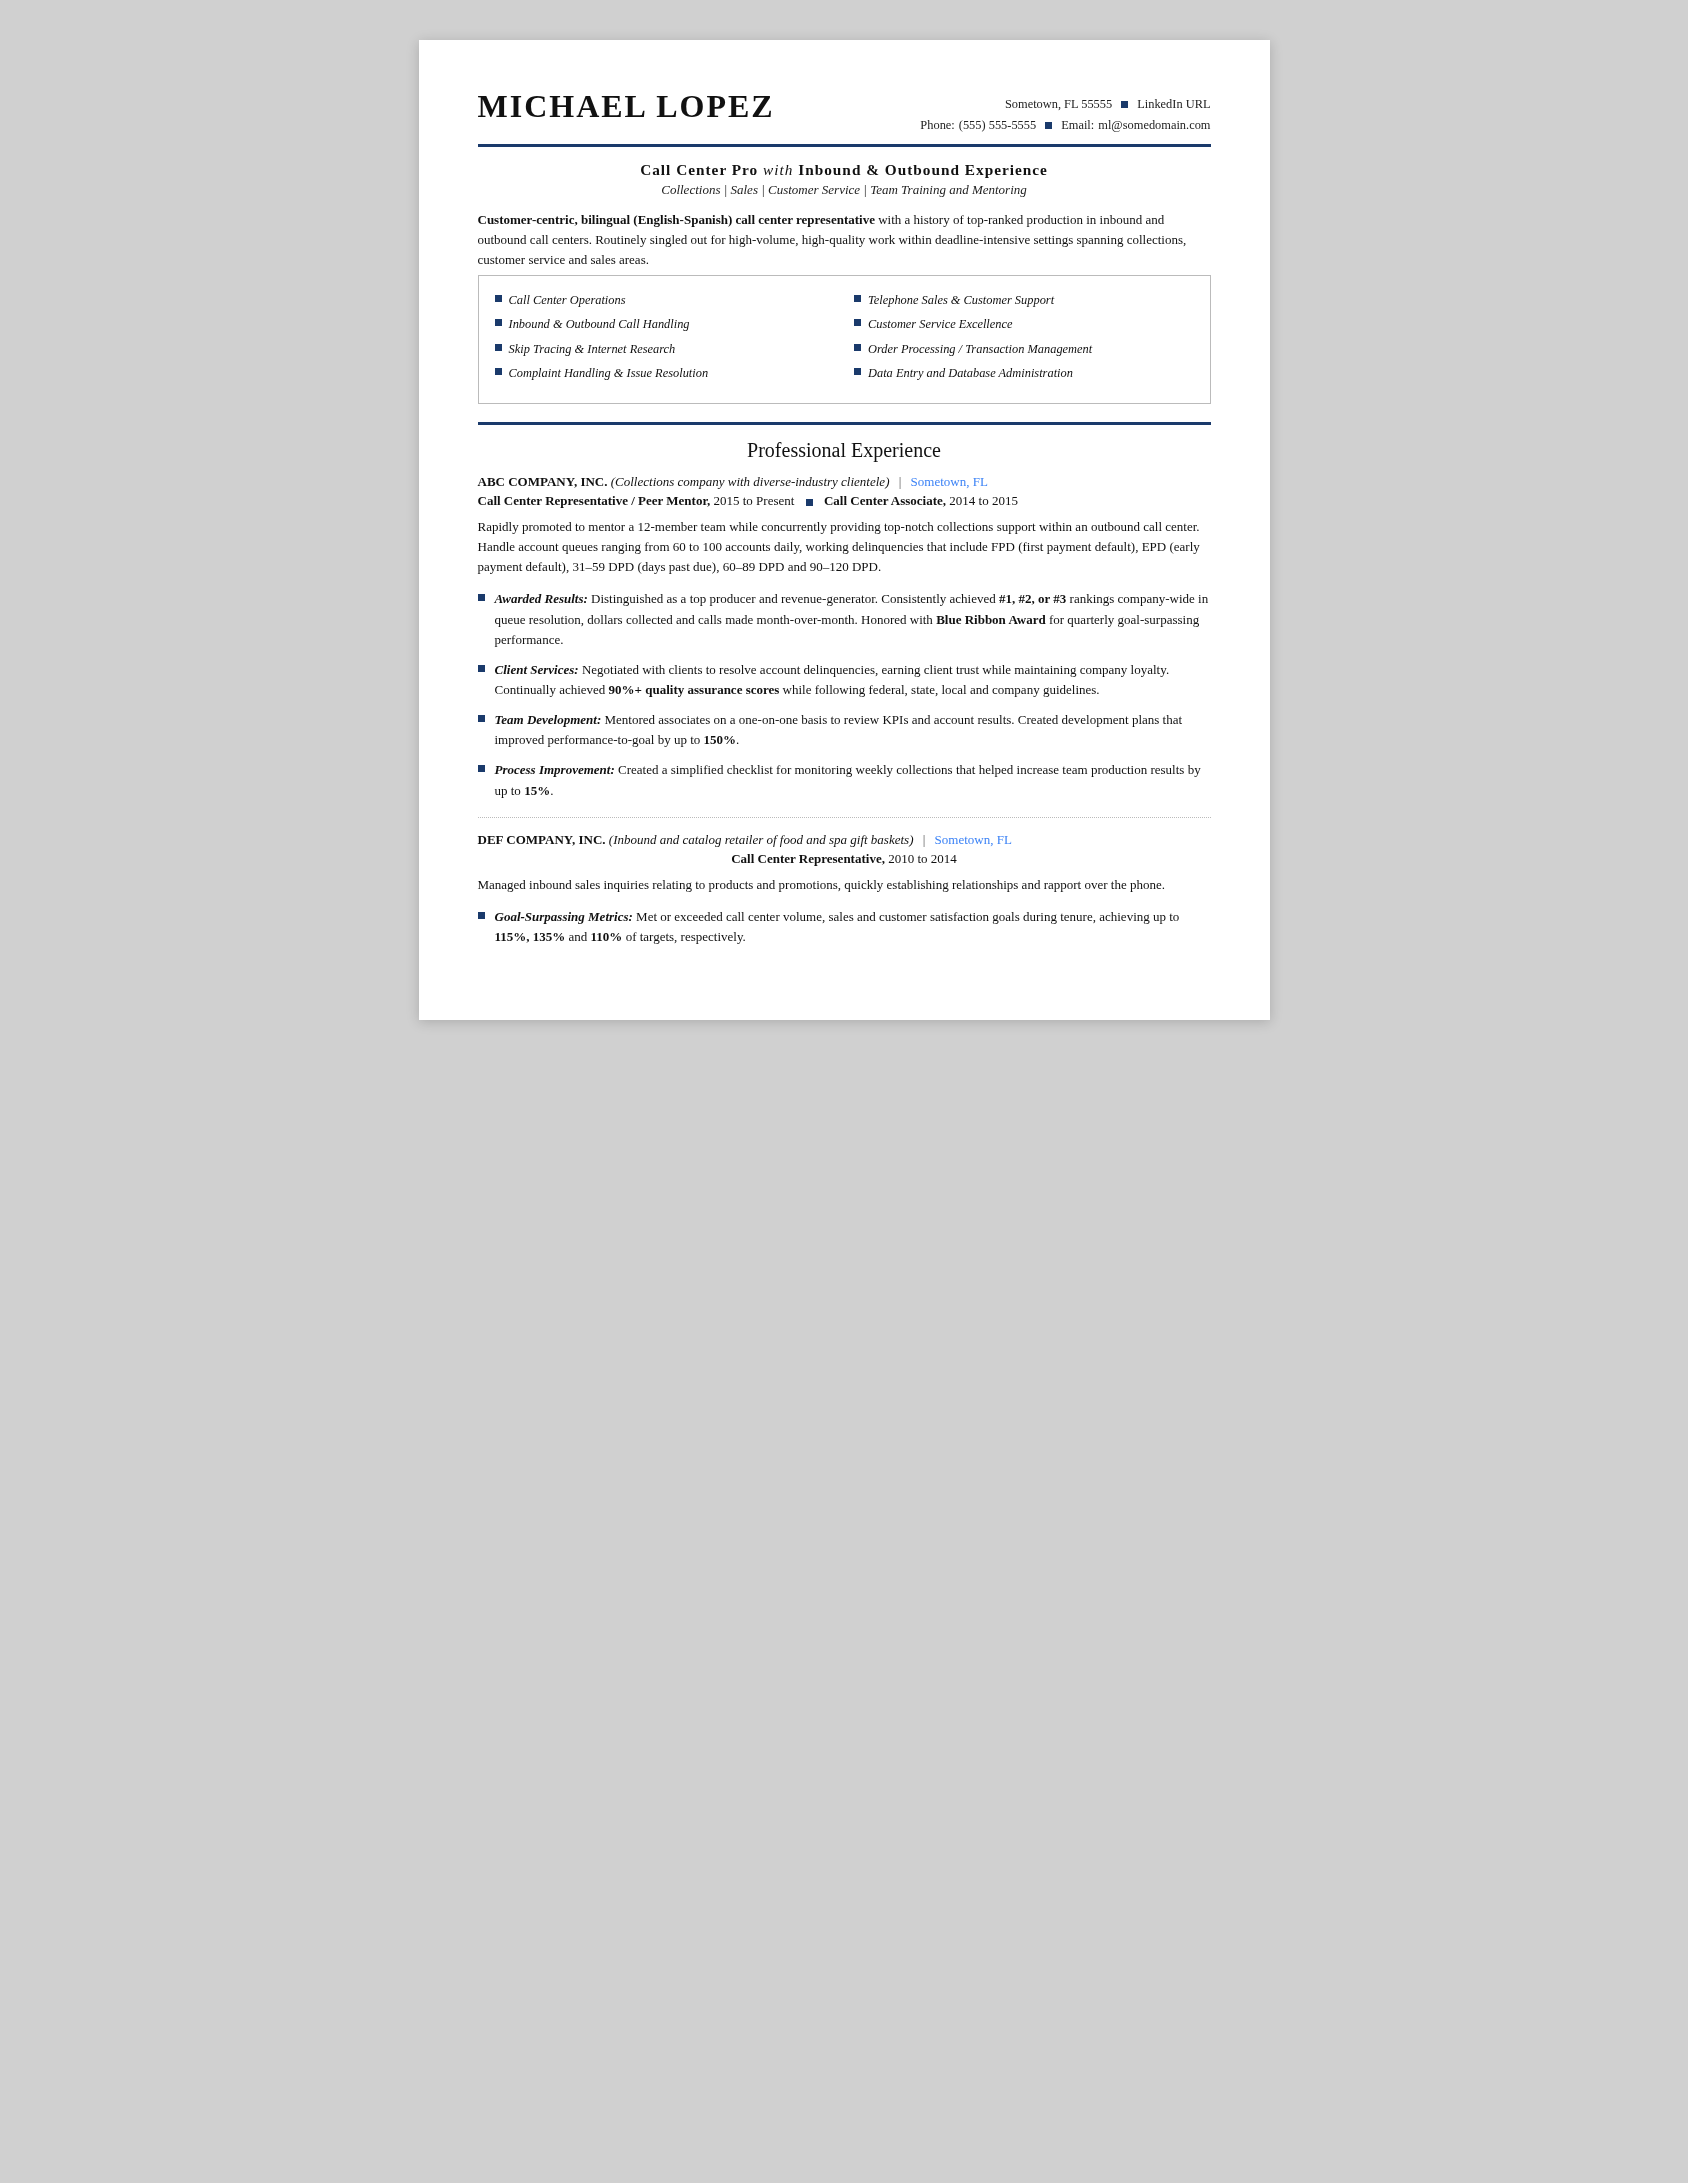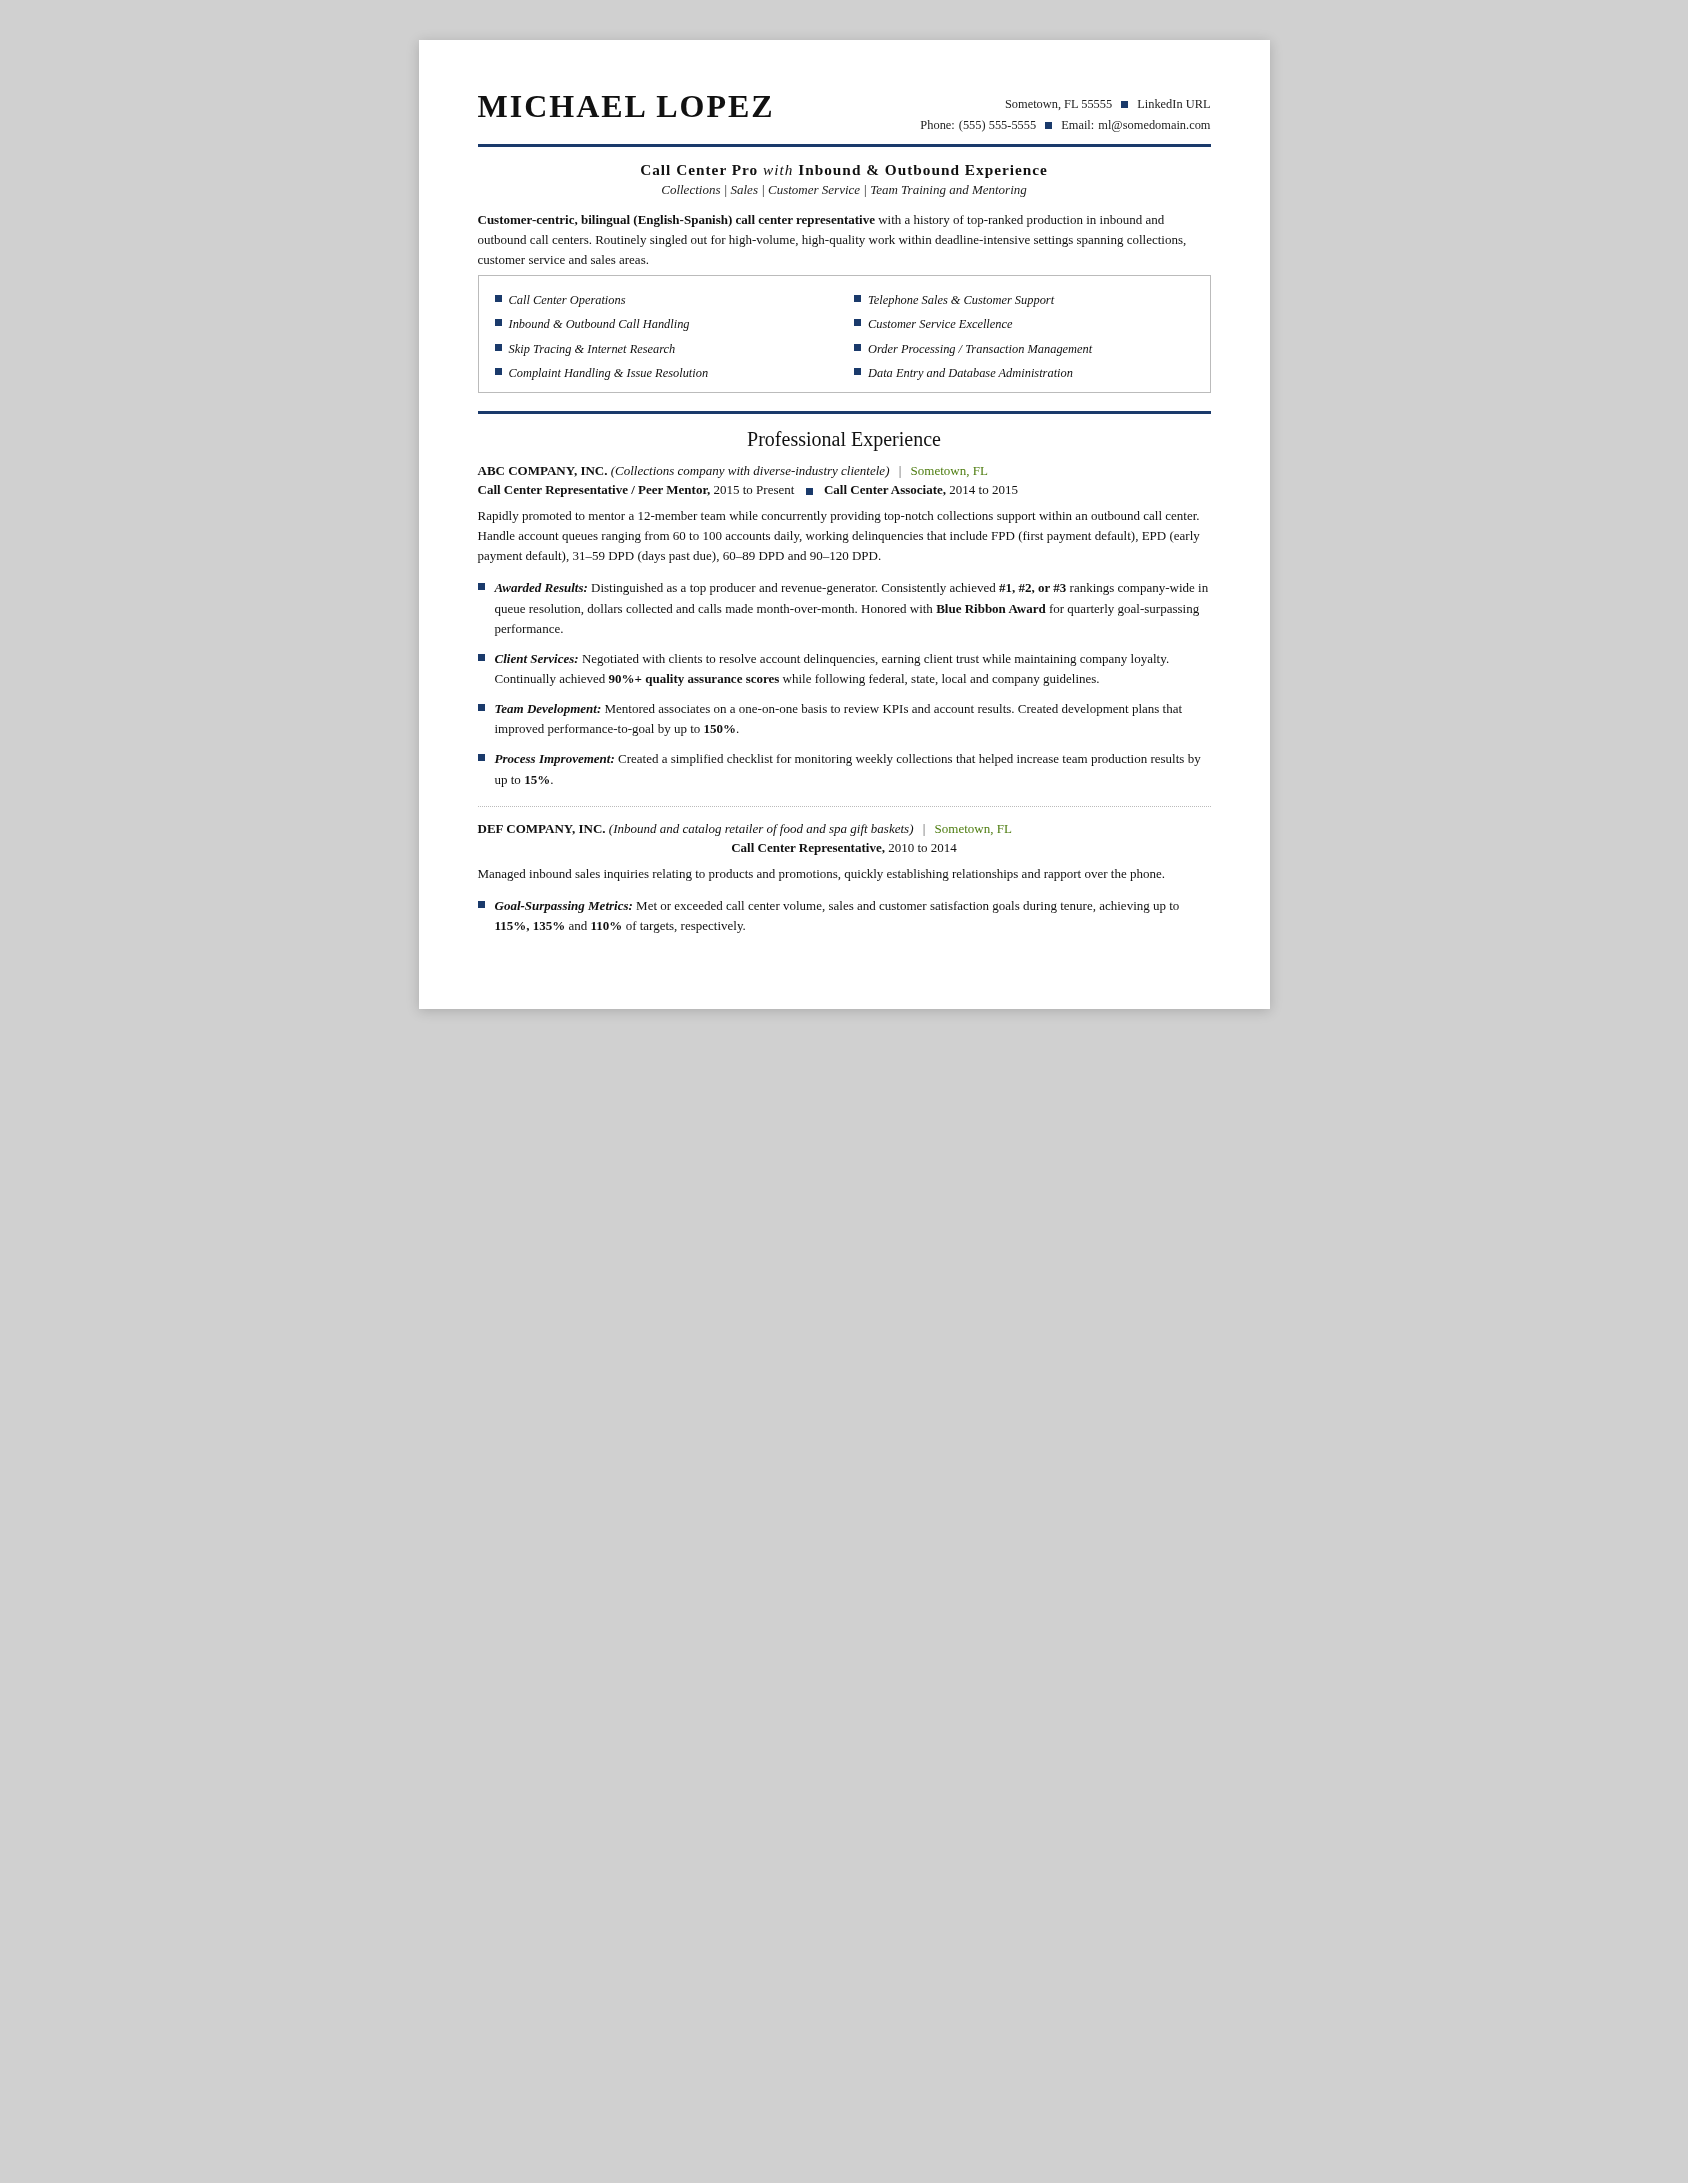--- a/index.html
+++ b/index.html
@@ -85,21 +85,21 @@
       line-height: 1.55;
       color: #111;
       margin-bottom: 4px;
     }
     .summary strong {
       font-weight: bold;
     }
     
     .skills-box {
       border: 1px solid #bbb;
-      padding: 12px 16px 6px 16px;
+      padding: 12px 16px 17px 16px;
       margin-bottom: 18px;
     }
     .skills-grid {
       display: grid;
       grid-template-columns: 1fr 1fr;
       gap: 2px 20px;
     }
     .skill-item {
       display: flex;
       align-items: flex-start;
@@ -134,21 +134,21 @@
     }
     .company-header .company-name {
       font-weight: bold;
       text-transform: uppercase;
     }
     .company-header .company-desc {
       font-style: italic;
       font-weight: normal;
     }
     .company-header .company-location {
-      color: #4d7c0f;
+      color: #3b82f6;
     }
     .pipe-sep {
       margin: 0 6px;
       color: #555;
     }
     
     .job-title-line {
       font-size: 13px;
       color: #111;
       margin-bottom: 8px;

